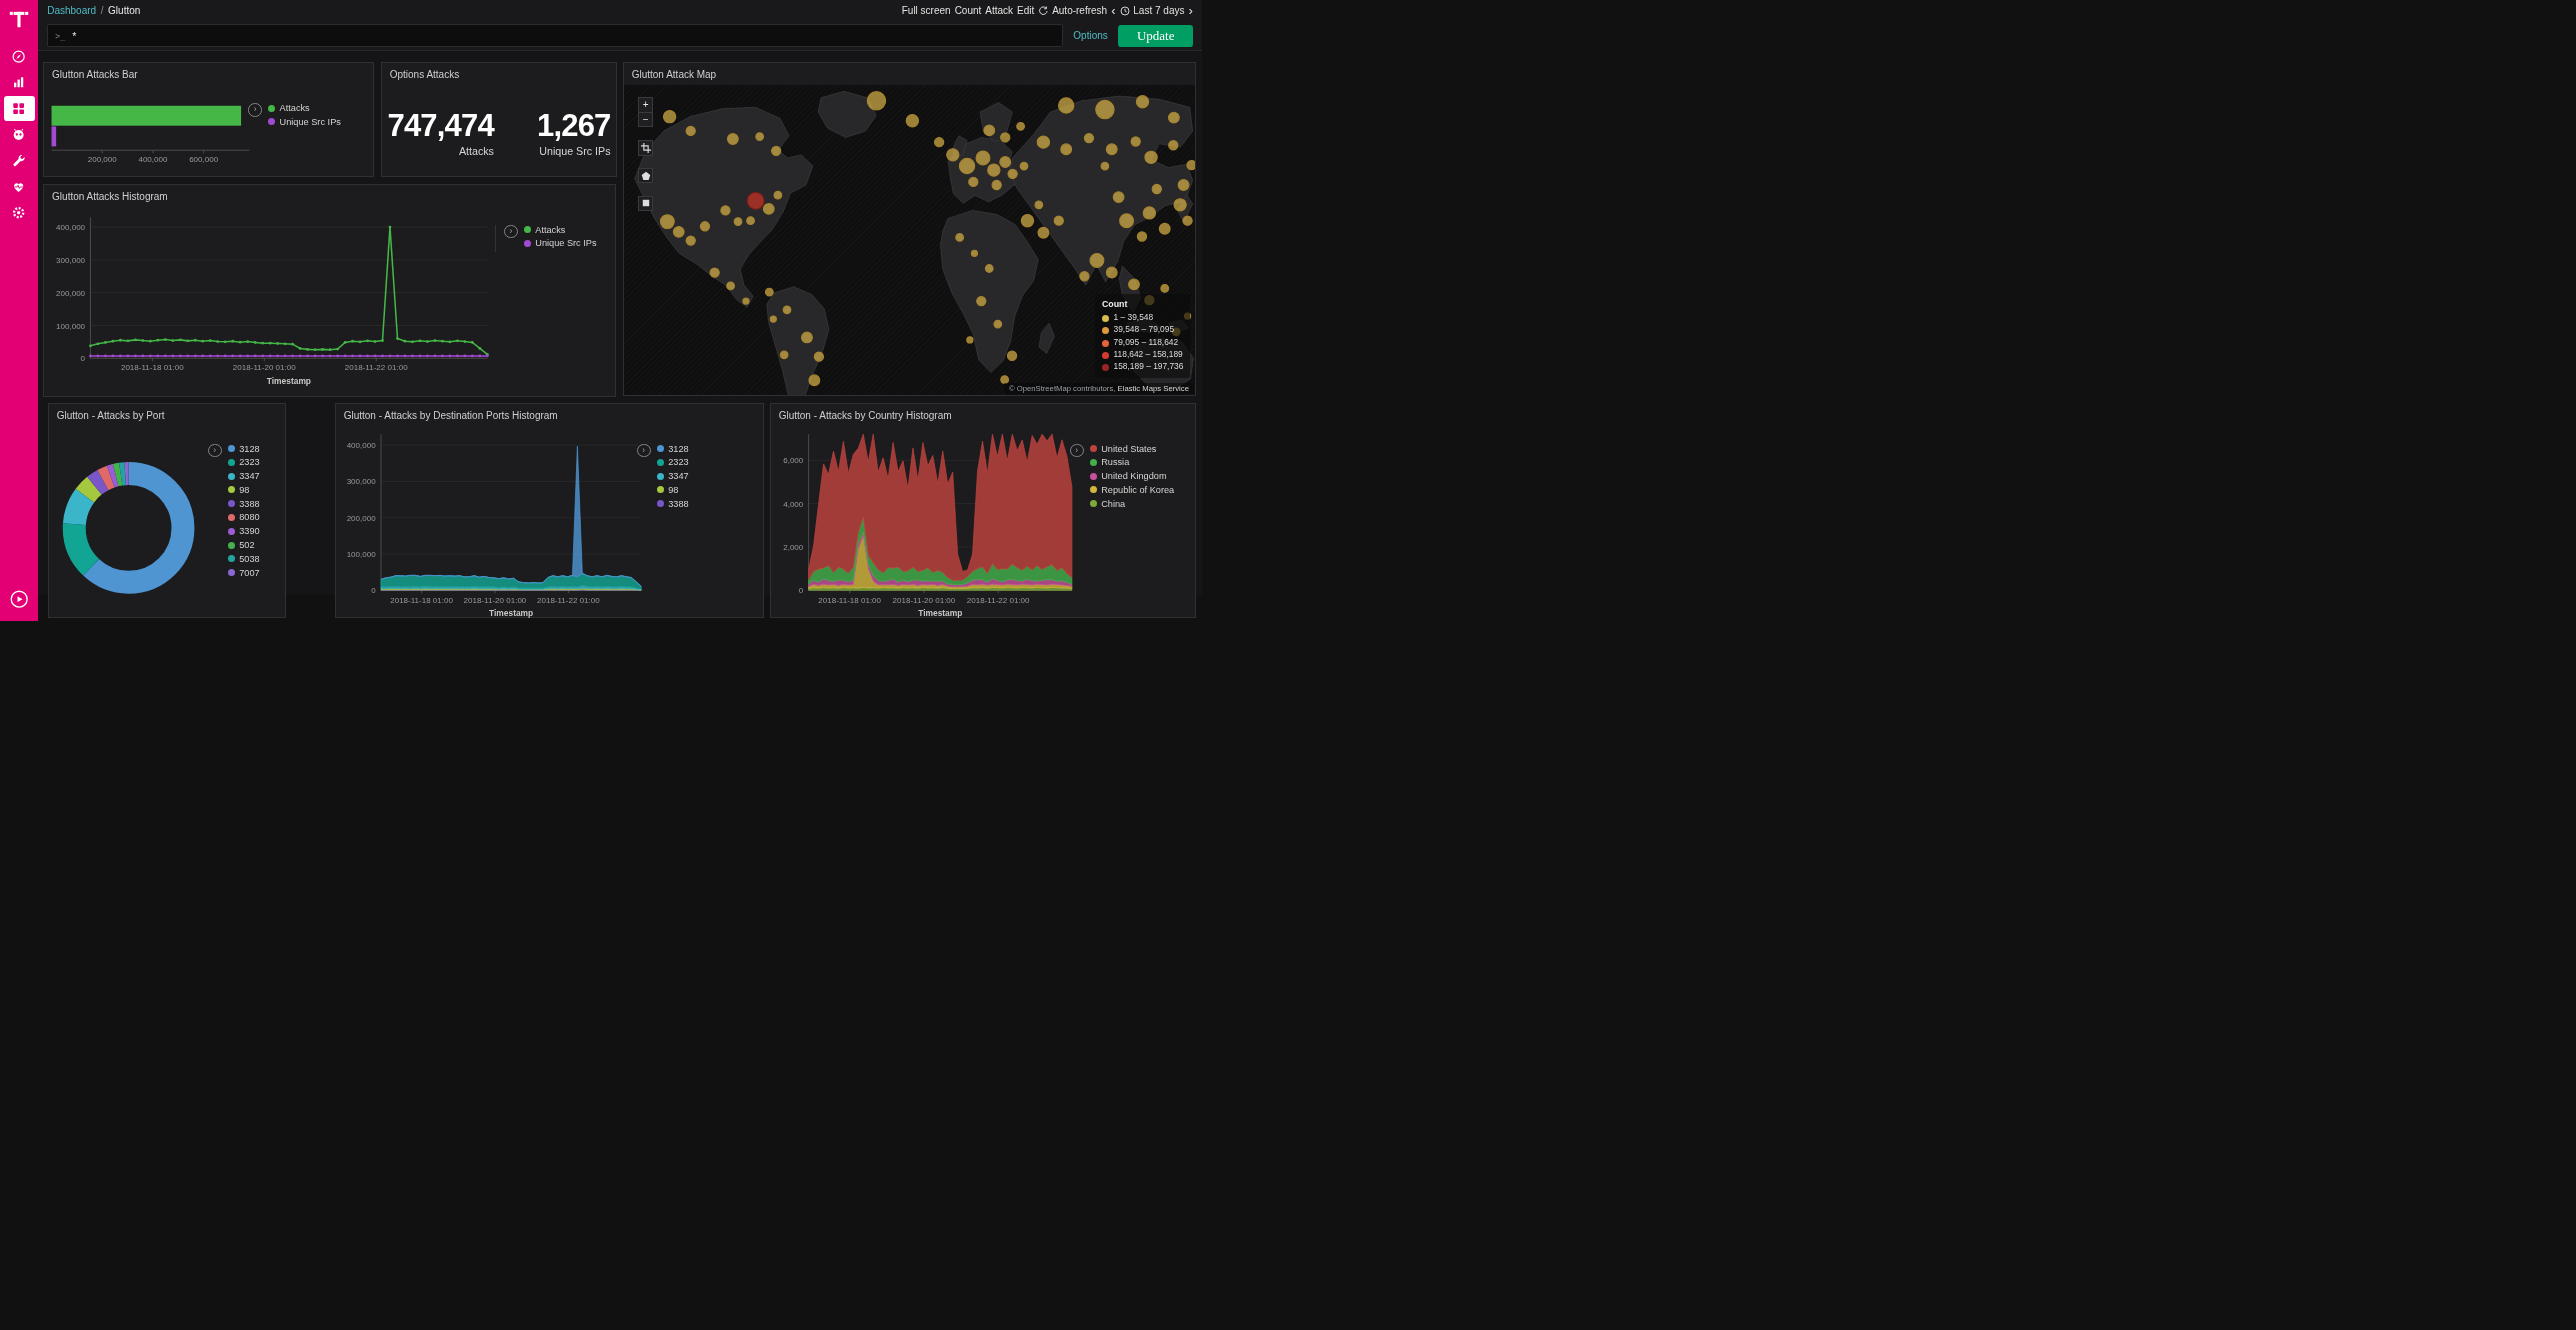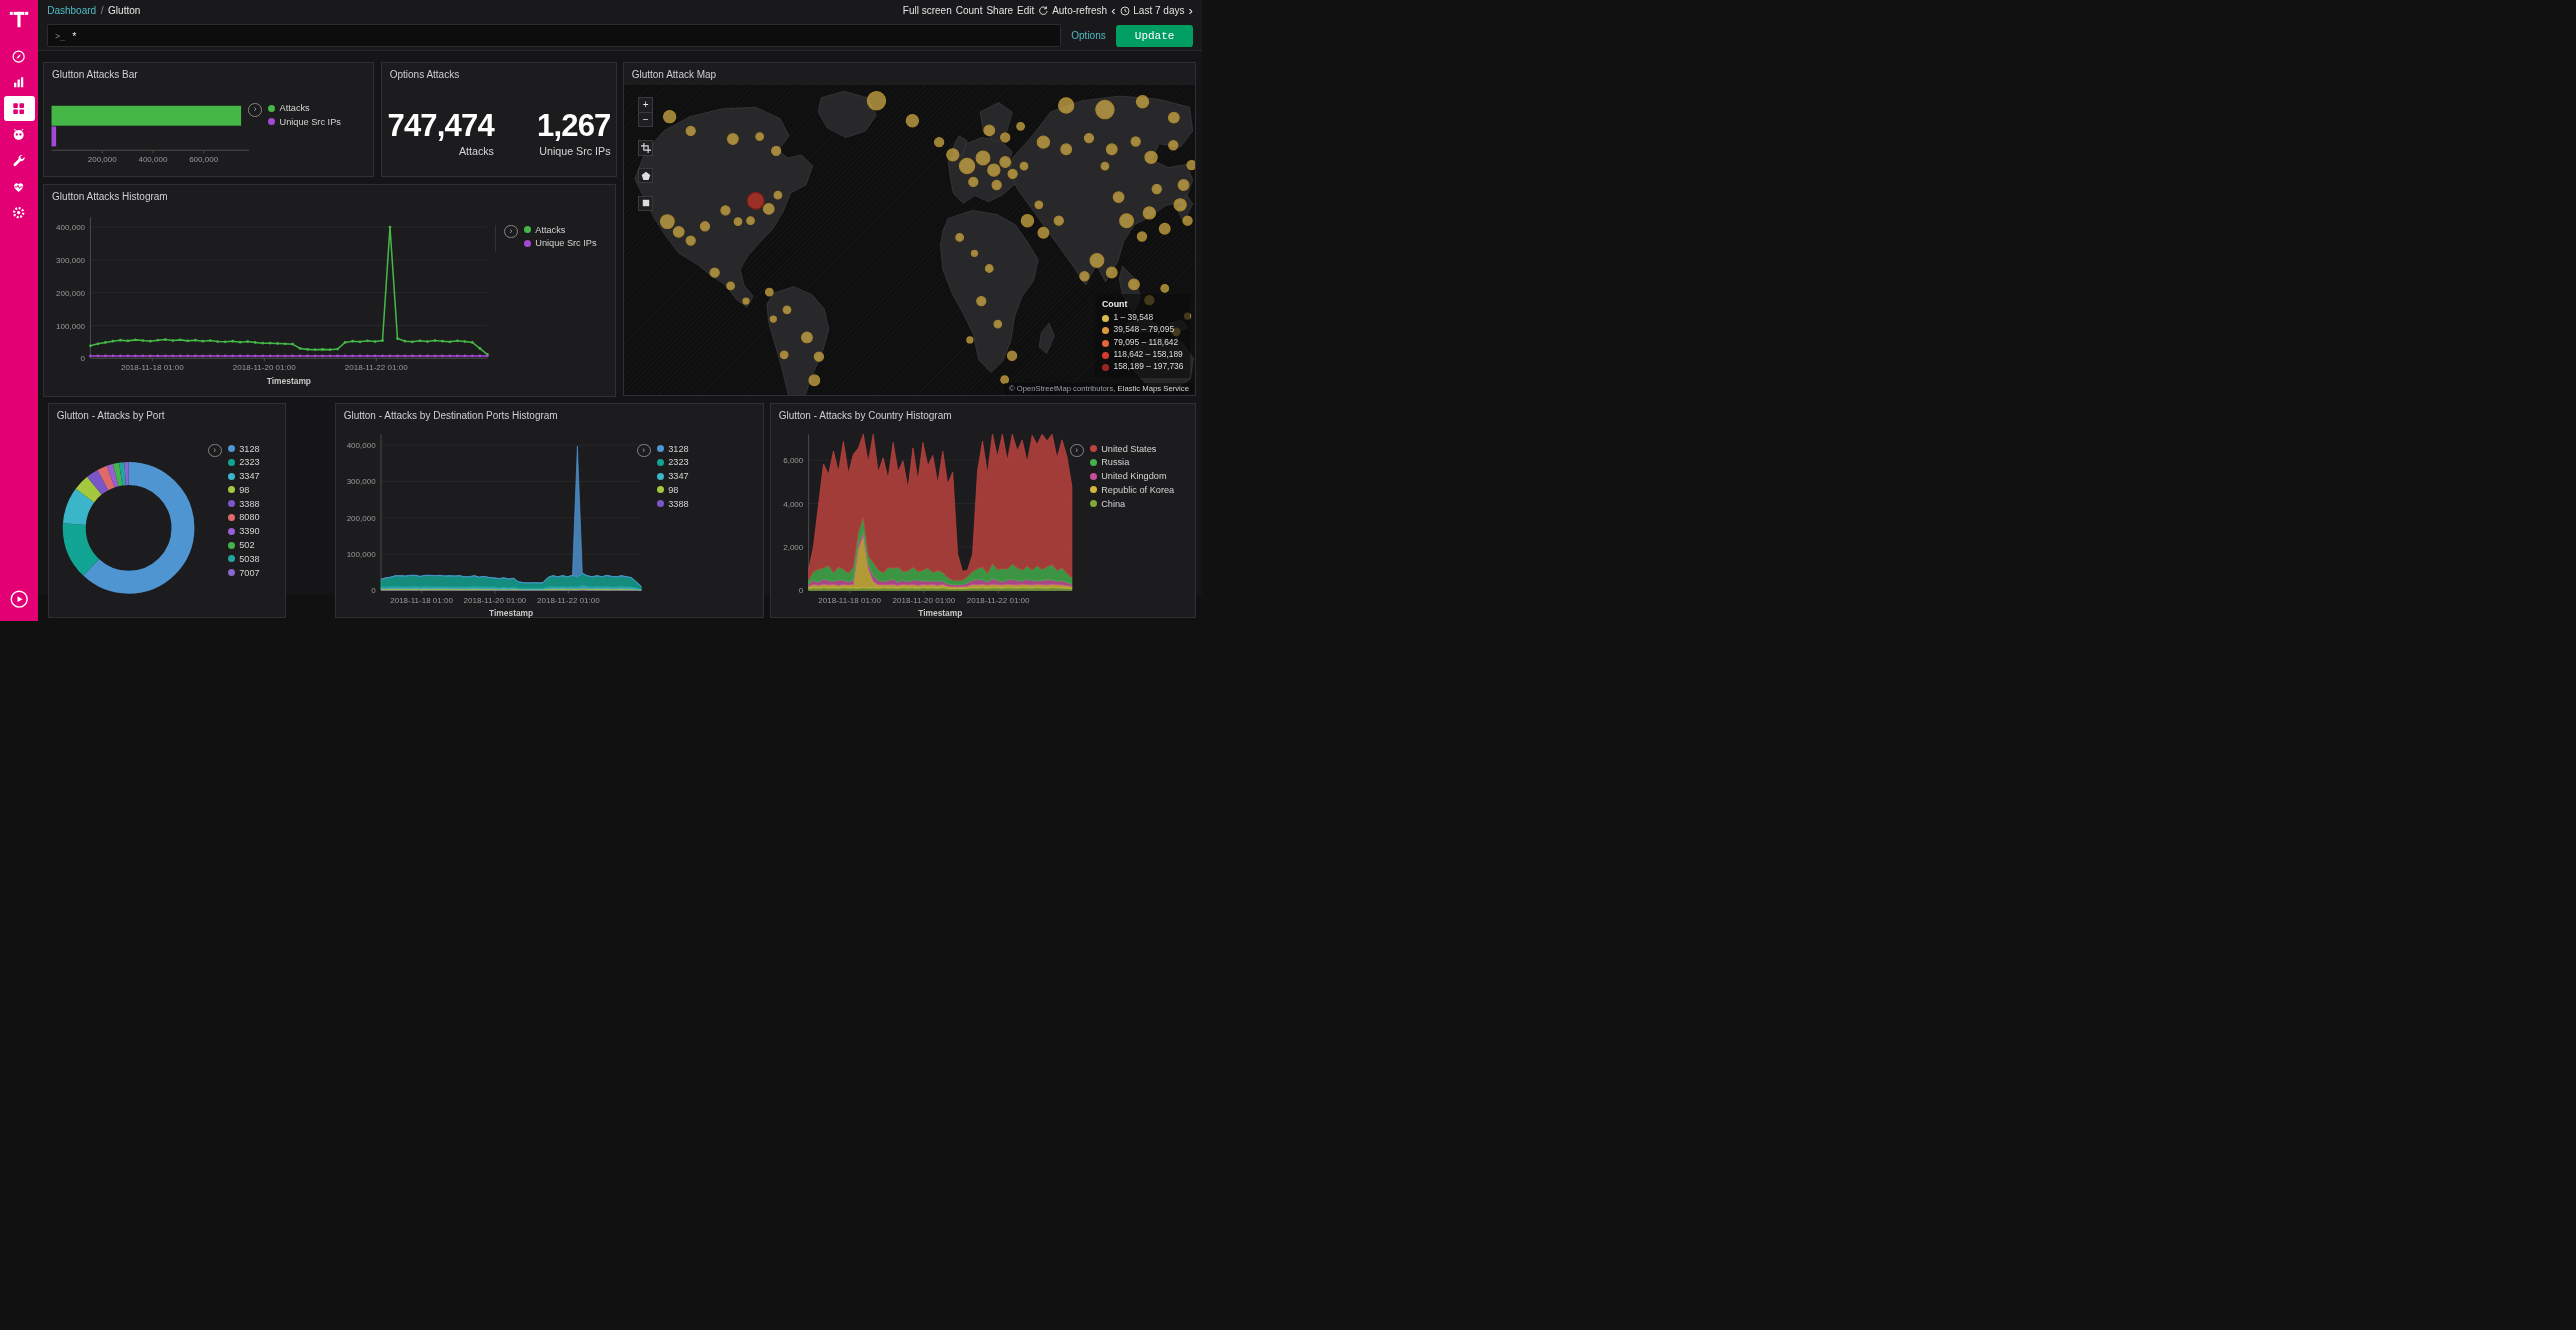--- a/index.html
+++ b/index.html
@@ -29,21 +29,21 @@
   .chev{font-size:13px;line-height:1;color:#e2e2e2;cursor:pointer;}
 
   .querybar{height:28px;background:#19191b;border-bottom:0.8px solid #29292c;
             display:flex;align-items:center;gap:10.7px;padding:0 9.2px;}
   .query-input{flex:1;height:21px;background:#0d0d0e;border:0.8px solid #2c2c2f;border-radius:1.5px;
                display:flex;align-items:center;gap:7px;padding:0 7px;cursor:text;}
   .prompt{color:#7c7c7c;font-family:"DejaVu Sans Mono",monospace;font-size:8.4px;}
   .query-text{color:#e4e4e4;font-size:10.7px;}
   .options-link{color:var(--link);font-size:10px;cursor:pointer;text-decoration:none;}
   .update-btn{height:22px;padding:0 18.4px;background:var(--update);color:#fff;border:none;
-              border-radius:3.1px;font-size:11px;cursor:pointer;font-family:Liberation Mono, monospace;text-align:center;}
+              border-radius:3.1px;font-size:13px;cursor:pointer;font-family:Liberation Serif, serif;text-align:center;}
   .filterbar{height:28px;display:flex;align-items:center;padding:0 9.2px;background:#151517;}
   .add-filter{color:var(--link);font-size:10px;cursor:pointer;text-decoration:none;}
   .add-filter .plus{font-weight:bold;}
 
   
   .dashboard{position:relative;height:544px;background:#151517;}
   .panel{position:absolute;background:#1c1c1e;border:0.8px solid #303034;box-sizing:border-box;}
   .panel-title{padding:6.1px 7.7px 1.5px;font-size:10px;color:#cfcfd4;white-space:nowrap;overflow:hidden;}
 
   .p-bar{left:5.4px;top:11.5px;width:331px;height:115px;}
@@ -181,21 +181,21 @@
 <div class="main">
   <header class="topnav">
     <div class="breadcrumbs">
       <a>Dashboard</a>
       <span class="crumb-sep">/</span>
       <span class="crumb-cur">Glutton</span>
     </div>
     <div class="topnav-actions">
       <a>Full screen</a>
       <a>Count</a>
-      <a>Share</a>
+      <a>Attack</a>
       <a>Edit</a>
       <a>
         <svg width="10" height="10" viewBox="0 0 16 16">
           <path d="M13 3.5A6 6 0 1 0 14.5 8" fill="none" stroke="#ddd" stroke-width="1.6"></path>
           <path d="M13.4 0.8v3.6H9.8" fill="none" stroke="#ddd" stroke-width="1.6"></path>
         </svg>
         <span>Auto-refresh</span>
       </a>
       <span class="chev">‹</span>
       <a>

